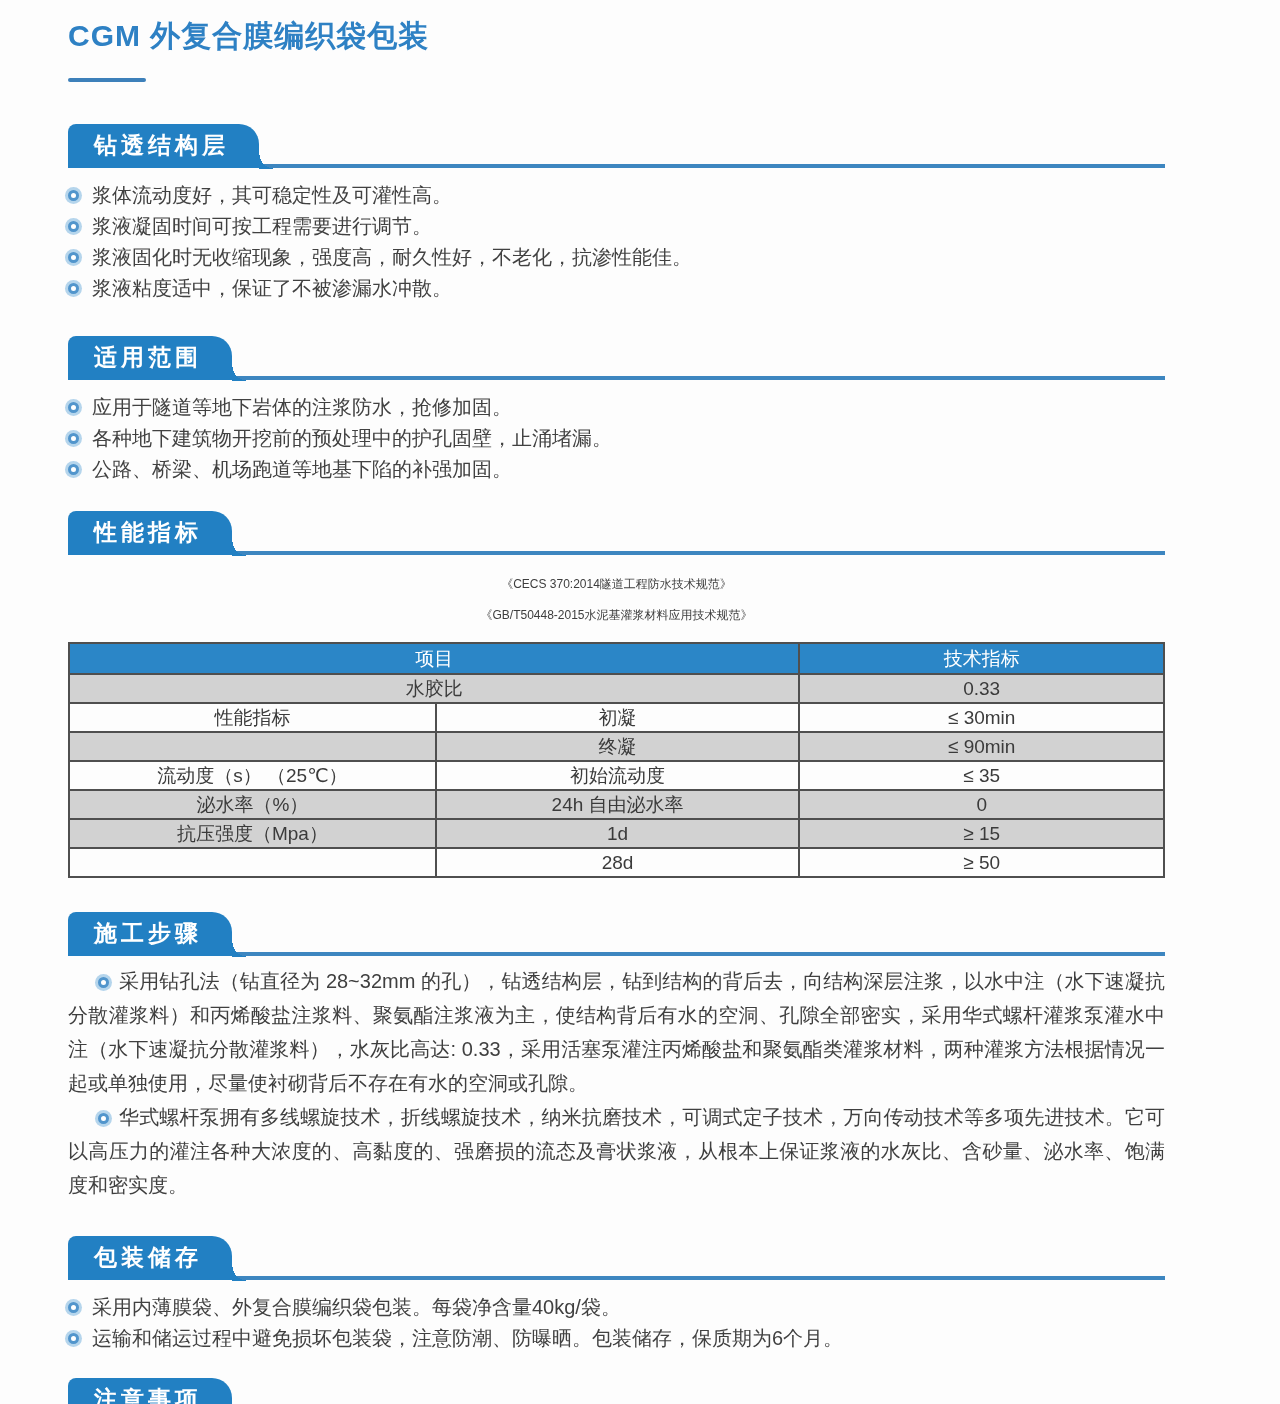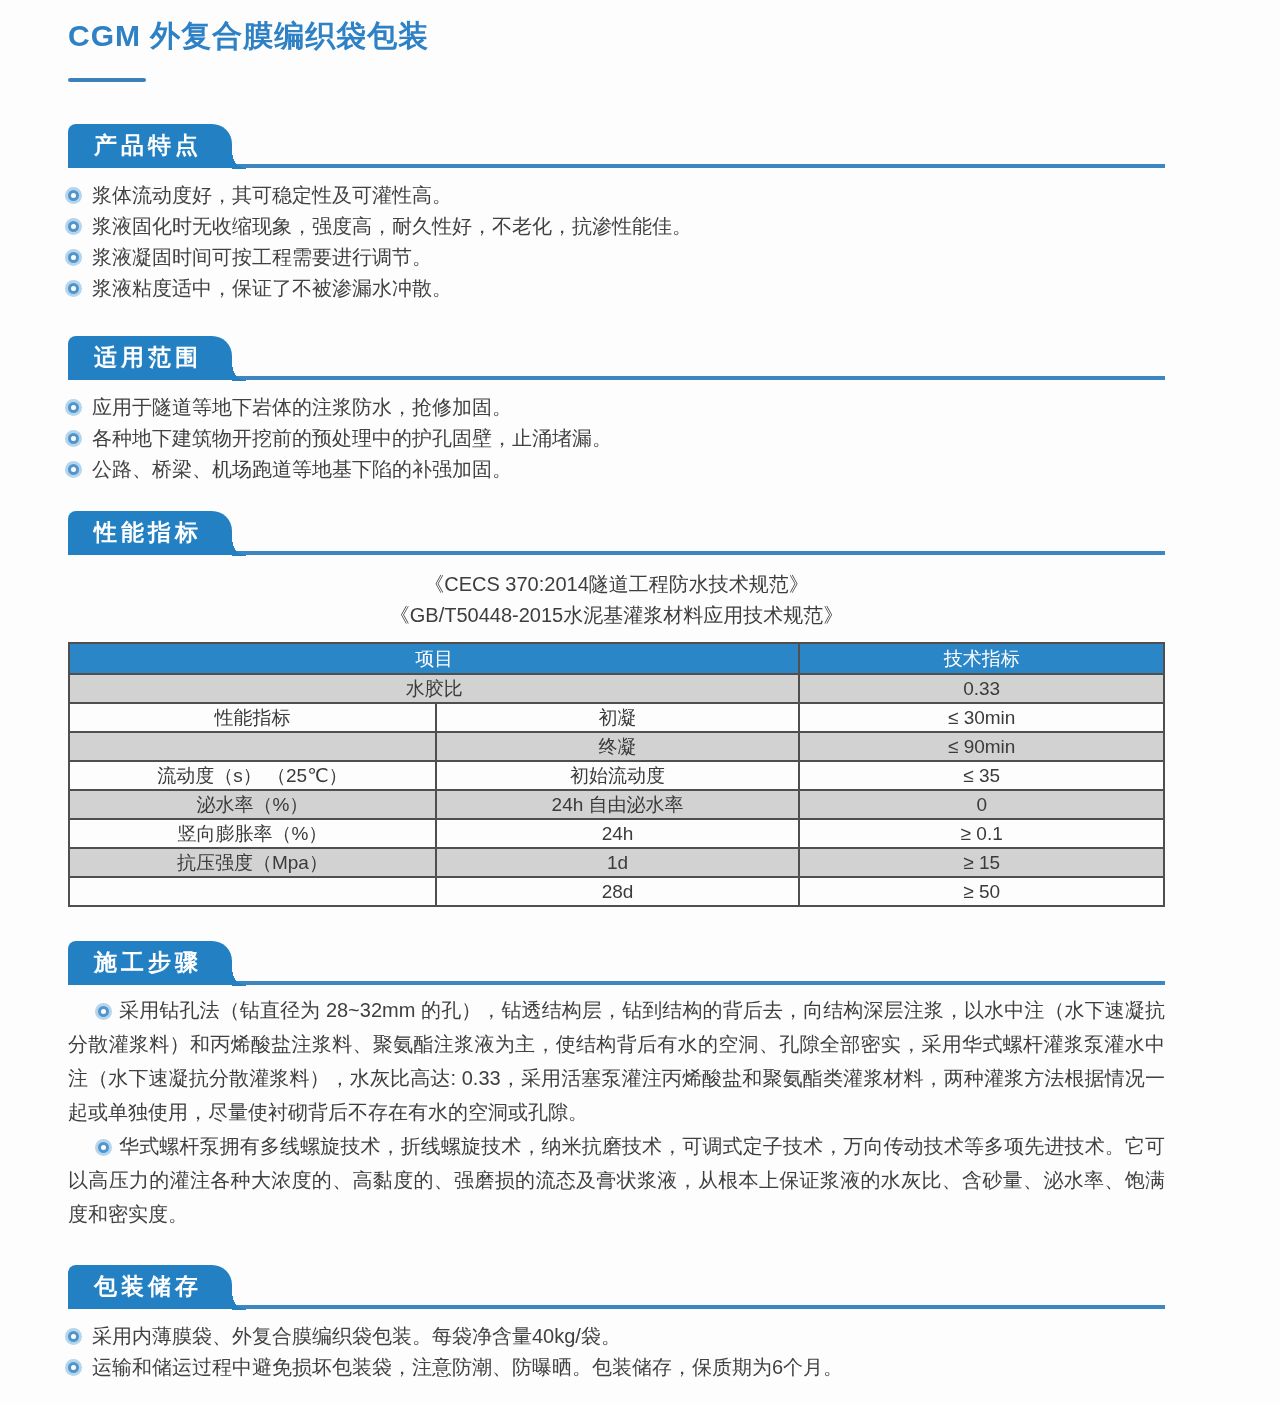--- a/index.html
+++ b/index.html
@@ -75,21 +75,21 @@
   .ring.inline {
     display: inline-block;
     margin-right: 10px;
     vertical-align: 0px;
   }
 
   
   .standards { margin-top: 14px; }
   .standard-line {
     text-align: center;
-    font-size: 20px;
+    font-size: 12px;
     line-height: 31px;
     color: #3d3d3d;
   }
 
   
   table.perf {
     width: 100%;
     margin-top: 11px;
     border-collapse: collapse;
     font-size: 19px;
@@ -128,34 +128,34 @@
 </head>
 <body>
 
 <div class="page">
 
   <h1 class="page-title">CGM 外复合膜编织袋包装</h1>
   <div class="title-underline"></div>
 
   <section>
     <div class="sec-head mt-feat">
-      <span class="sec-badge">产品特点</span>
+      <span class="sec-badge">钻透结构层</span>
     </div>
     <div class="bullets">
       <div class="bullet">
         <span class="ring"></span>
         <span>浆体流动度好，其可稳定性及可灌性高。</span>
       </div>
       <div class="bullet">
         <span class="ring"></span>
+        <span>浆液凝固时间可按工程需要进行调节。</span>
+      </div>
+      <div class="bullet">
+        <span class="ring"></span>
         <span>浆液固化时无收缩现象，强度高，耐久性好，不老化，抗渗性能佳。</span>
-      </div>
-      <div class="bullet">
-        <span class="ring"></span>
-        <span>浆液凝固时间可按工程需要进行调节。</span>
       </div>
       <div class="bullet">
         <span class="ring"></span>
         <span>浆液粘度适中，保证了不被渗漏水冲散。</span>
       </div>
     </div>
   </section>
 
   <section>
     <div class="sec-head mt-scope">
@@ -216,25 +216,20 @@
         <tr>
           <td>流动度（s） （25℃）</td>
           <td>初始流动度</td>
           <td>≤ 35</td>
         </tr>
         <tr class="gray">
           <td>泌水率（%）</td>
           <td>24h 自由泌水率</td>
           <td>0</td>
         </tr>
-        <tr>
-          <td>竖向膨胀率（%）</td>
-          <td>24h</td>
-          <td>≥ 0.1</td>
-        </tr>
         <tr class="gray">
           <td>抗压强度（Mpa）</td>
           <td>1d</td>
           <td>≥ 15</td>
         </tr>
         <tr>
           <td></td>
           <td>28d</td>
           <td>≥ 50</td>
         </tr>

